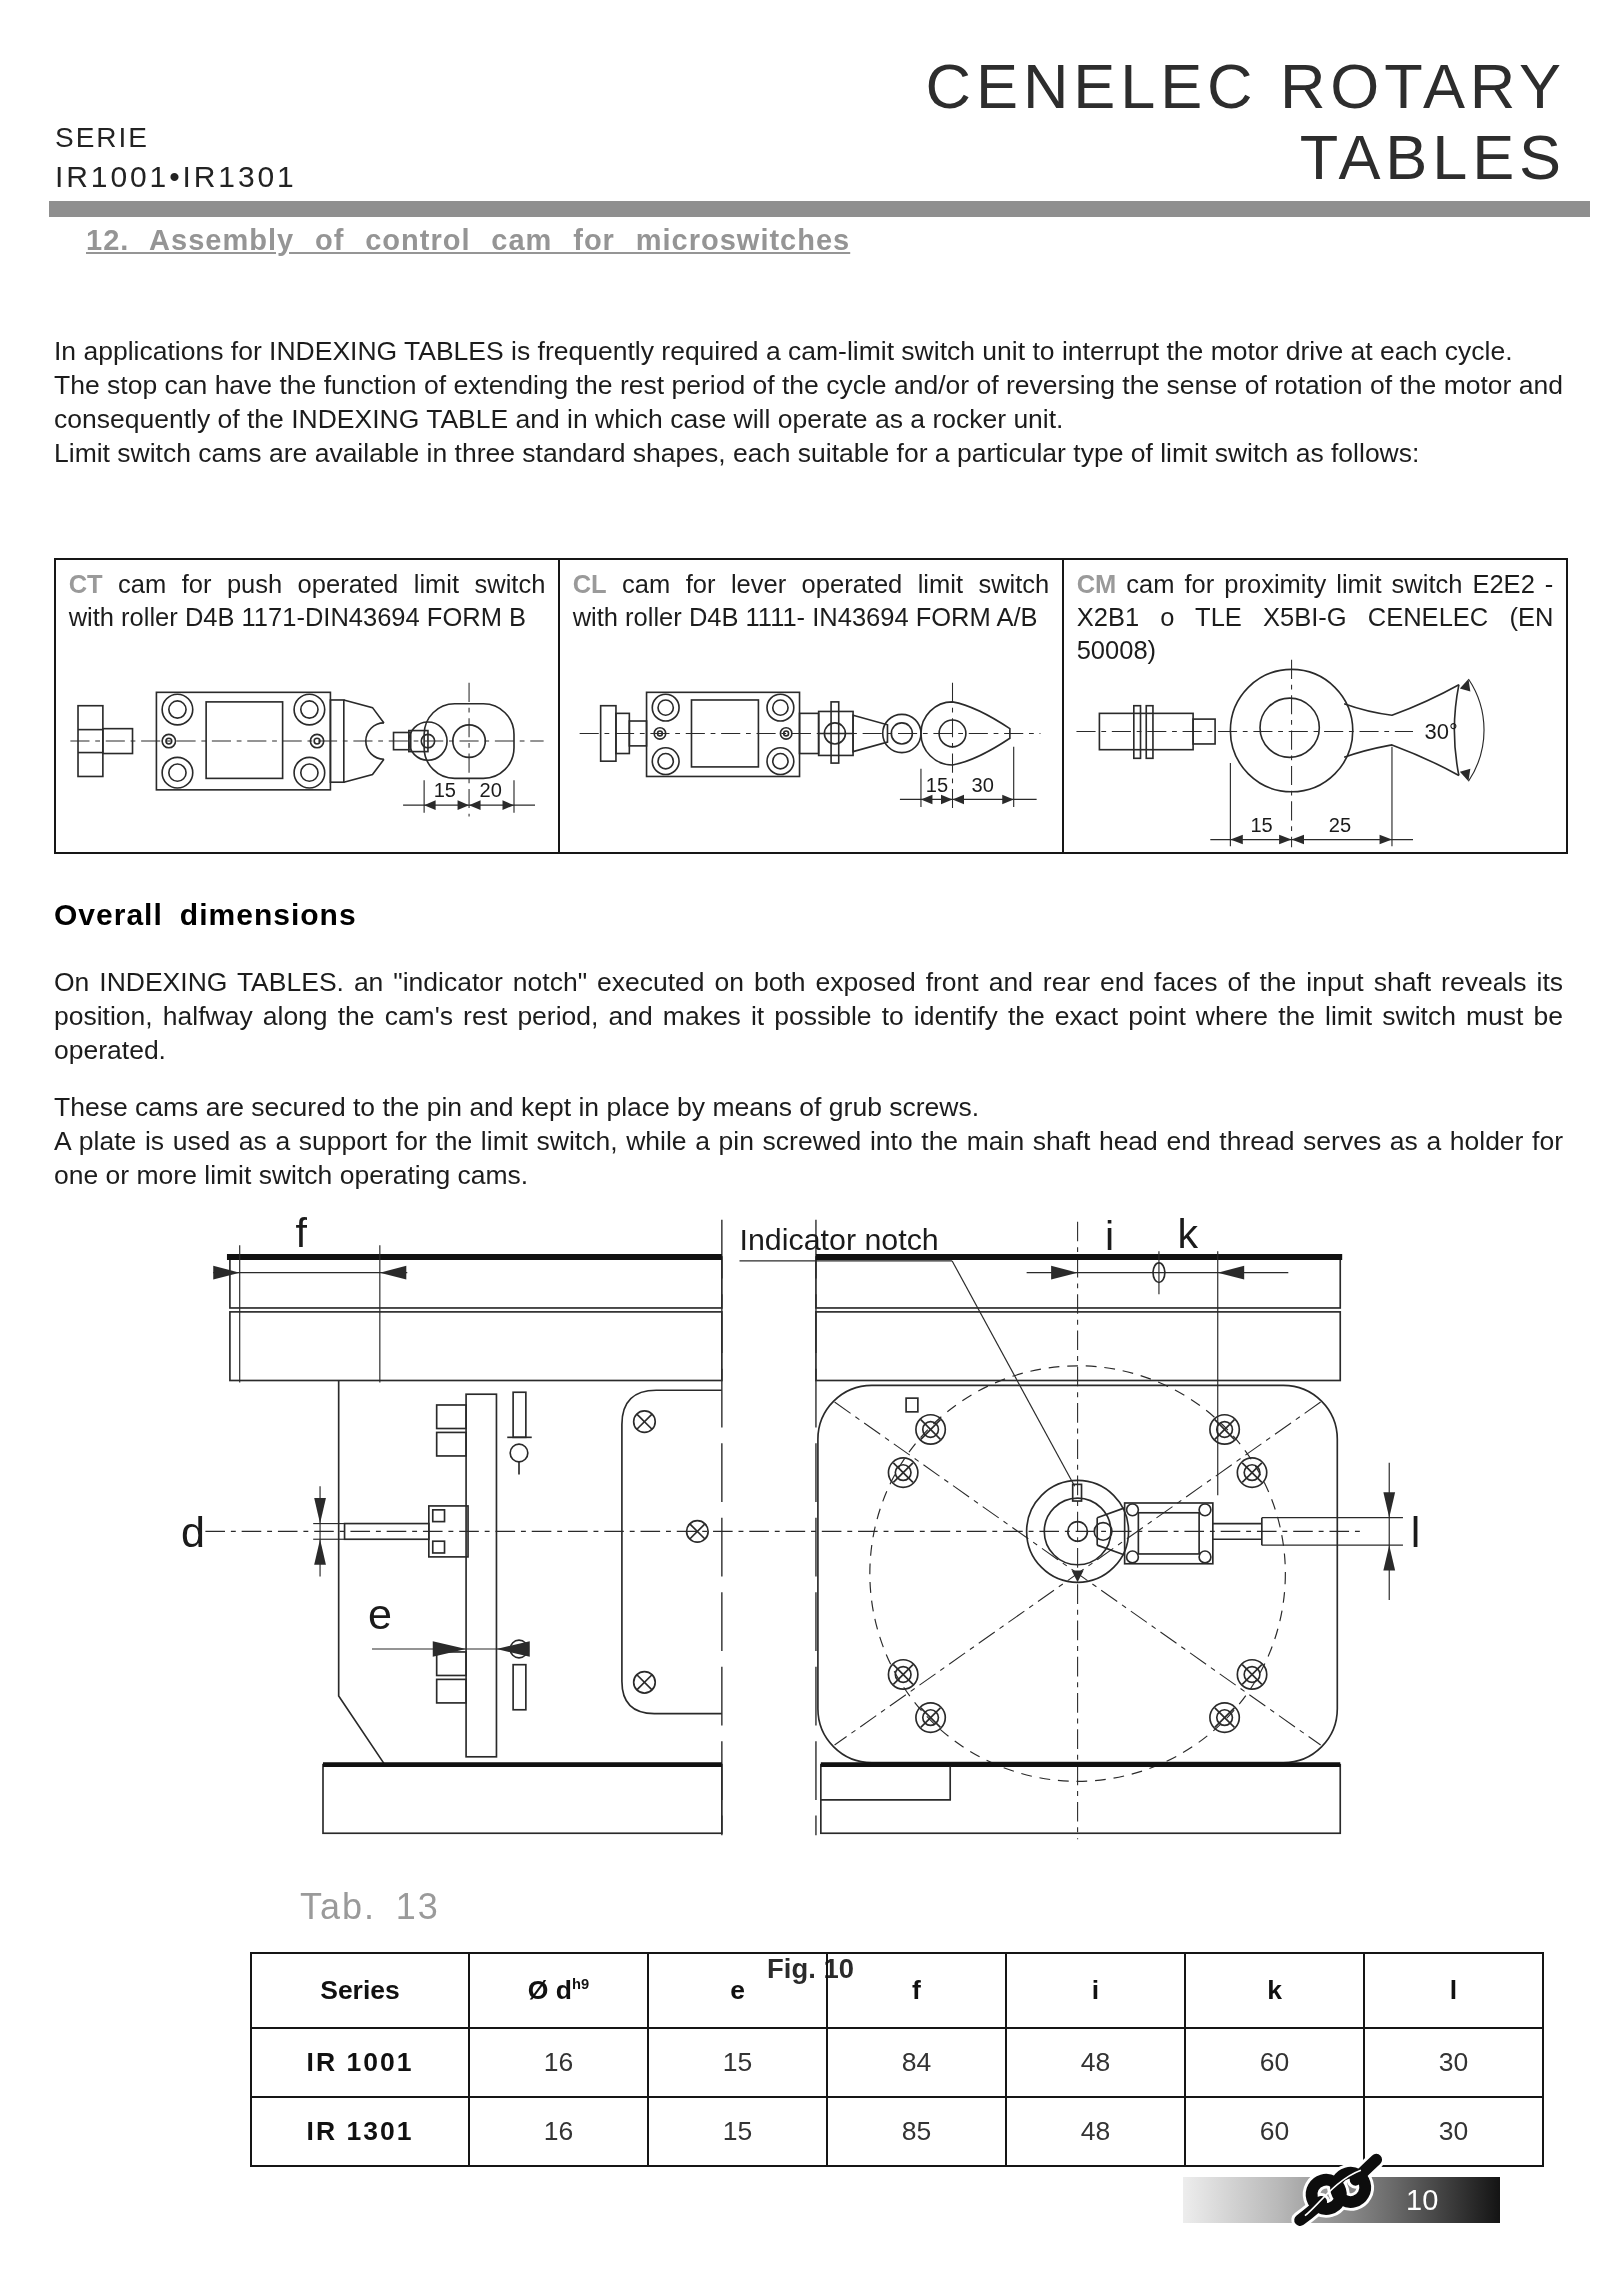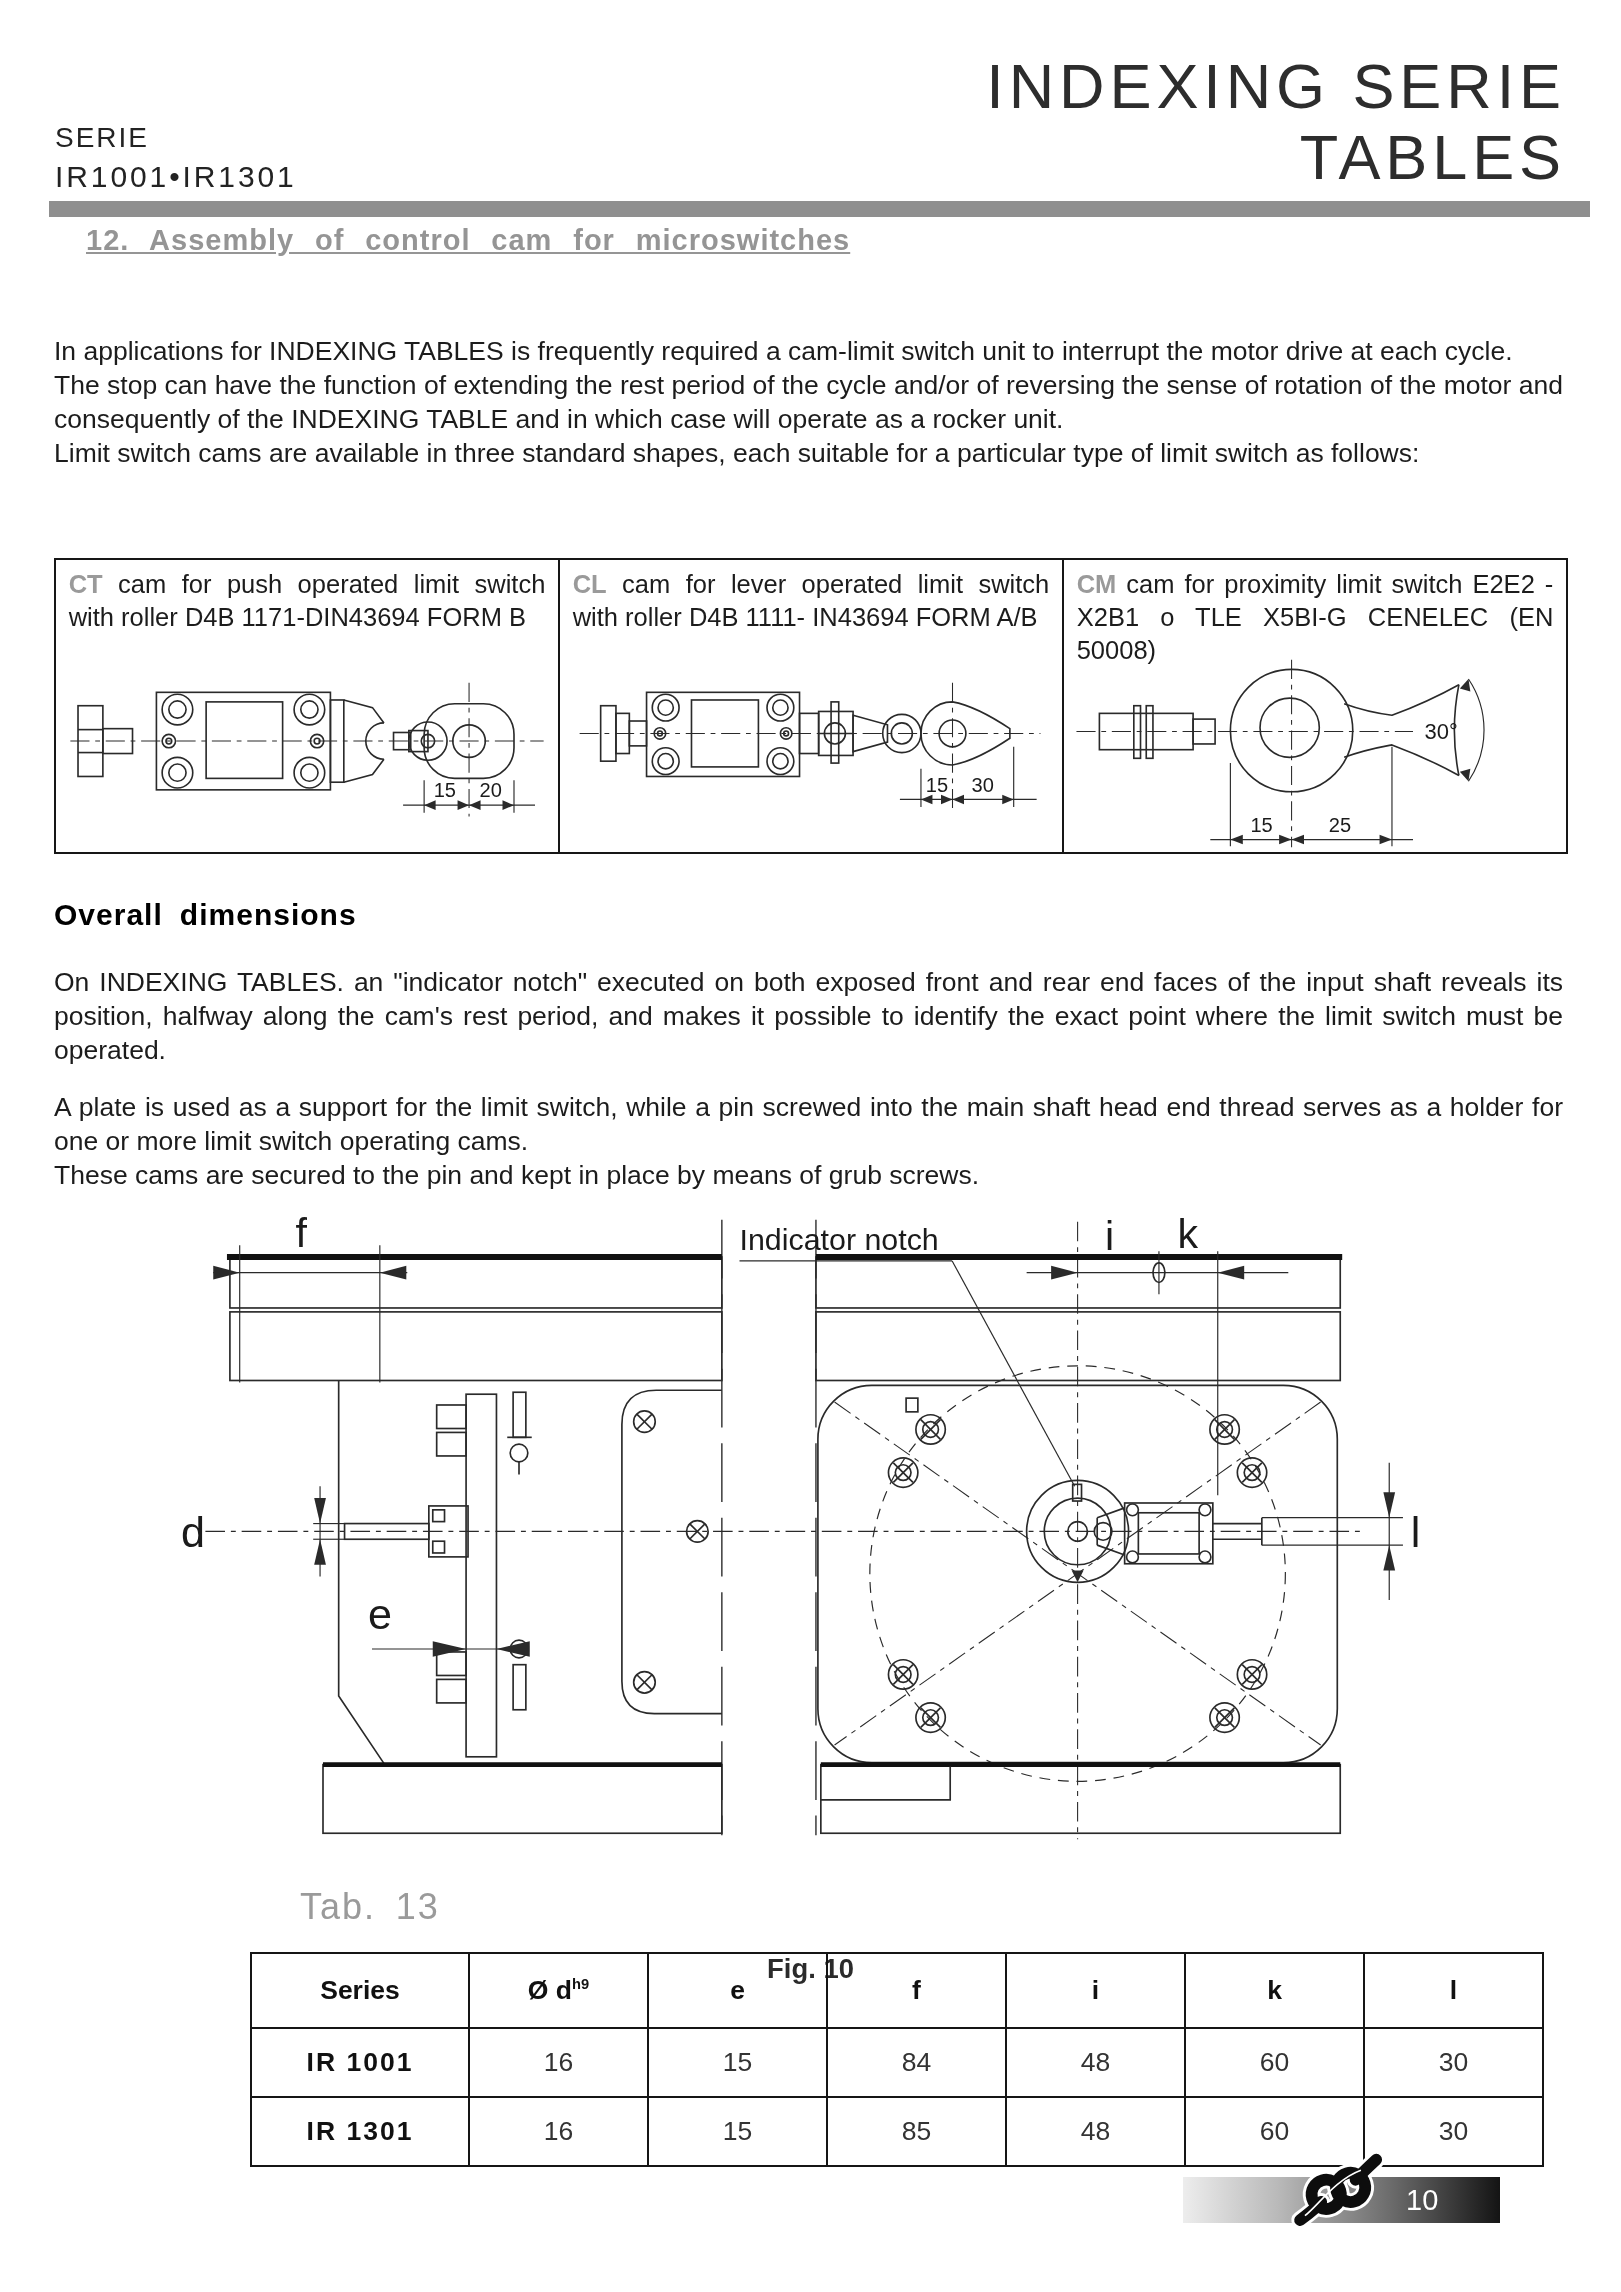--- a/index.html
+++ b/index.html
@@ -75,21 +75,21 @@
 </head>
 <body>
 
 <div class="page">
 
   <div class="hdr-left">
     <div class="hdr-series">SERIE</div>
     <div class="hdr-models">IR1001•IR1301</div>
   </div>
   <div class="hdr-title">
-    <div>INDEXING SERIE</div>
+    <div>CENELEC ROTARY</div>
     <div>TABLES</div>
   </div>
   <div class="gray-bar"></div>
   <div class="section-title">12. Assembly of control cam for microswitches</div>
 
   <div class="bodytext intro">
     <p>In applications for INDEXING TABLES is frequently required a cam-limit switch unit to interrupt the motor drive at each cycle.</p>
     <p>The stop can have the function of extending the rest period of the cycle and/or of reversing the sense of rotation of the motor and consequently of the INDEXING TABLE and in which case will operate as a rocker unit.</p>
     <p>Limit switch cams are available in three standard shapes, each suitable for a particular type of limit switch as follows:</p>
   </div>
@@ -234,22 +234,22 @@
     </div>
   </div>
 
 
   <div class="ov-heading">Overall dimensions</div>
 
   <div class="bodytext ov-p1">
     <p>On INDEXING TABLES. an "indicator notch" executed on both exposed front and rear end faces of the input shaft reveals its position, halfway along the cam's rest period, and makes it possible to identify the exact point where the limit switch must be operated.</p>
   </div>
   <div class="bodytext ov-p2">
+    <p>These cams are secured to the pin and kept in place by means of grub screws.</p>
     <p>A plate is used as a support for the limit switch, while a pin screwed into the main shaft head end thread serves as a holder for one or more limit switch operating cams.</p>
-    <p>These cams are secured to the pin and kept in place by means of grub screws.</p>
   </div>
 
   <svg class="fig10" viewBox="0 0 1300 655">
 
     <line class="brk" x1="557" y1="14" x2="557" y2="642"></line>
     <line class="brk" x1="653" y1="14" x2="653" y2="642"></line>
 
     <line class="cl" x1="30" y1="332" x2="1212" y2="332"></line>
     <line class="cl" x1="920" y1="16" x2="920" y2="646"></line>
 

